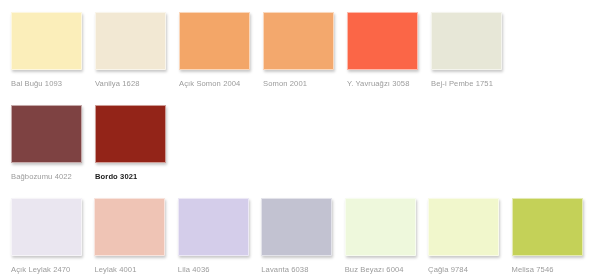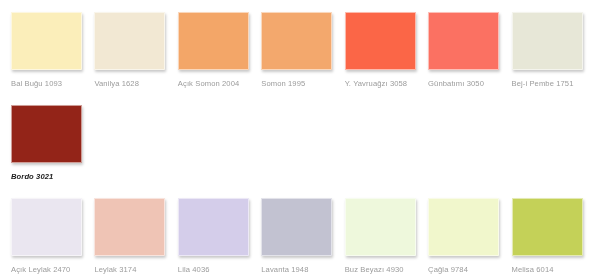--- a/index.html
+++ b/index.html
@@ -48,21 +48,20 @@
     font-size: 7.6px;
     line-height: 10px;
     letter-spacing: 0.1px;
     color: #9b9b9b;
     white-space: nowrap;
   }
 
   .swatch-label.emphasis {
     color: #1c1c1c;
     font-weight: bold;
-    font-style: italic;
   }
 </style>
 </head>
 <body>
 
 <div id="palette-grid">
     <div class="palette-row">
       <div class="swatch-cell">
         <div class="swatch-chip" style="background: rgb(251, 238, 186);"></div>
         <div class="swatch-label">Bal Buğu 1093</div>
@@ -70,64 +69,64 @@
       <div class="swatch-cell">
         <div class="swatch-chip" style="background: rgb(242, 232, 211);"></div>
         <div class="swatch-label">Vanilya 1628</div>
       </div>
       <div class="swatch-cell">
         <div class="swatch-chip" style="background: rgb(243, 166, 104);"></div>
         <div class="swatch-label">Açık Somon 2004</div>
       </div>
       <div class="swatch-cell">
         <div class="swatch-chip" style="background: rgb(243, 168, 109);"></div>
-        <div class="swatch-label">Somon 1995</div>
+        <div class="swatch-label">Somon 2001</div>
       </div>
       <div class="swatch-cell">
         <div class="swatch-chip" style="background: rgb(251, 102, 71);"></div>
         <div class="swatch-label">Y. Yavruağzı 3058</div>
-      </div>
-      <div class="swatch-cell">
-        <div class="swatch-chip" style="background: rgb(251, 113, 98);"></div>
-        <div class="swatch-label">Günbatımı 3050</div>
       </div>
       <div class="swatch-cell">
         <div class="swatch-chip" style="background: rgb(231, 231, 215);"></div>
         <div class="swatch-label">Bej-i Pembe 1751</div>
       </div>
     </div>
     <div class="palette-row">
+      <div class="swatch-cell">
+        <div class="swatch-chip" style="background: rgb(126, 66, 66);"></div>
+        <div class="swatch-label">Bağbozumu 4022</div>
+      </div>
       <div class="swatch-cell">
         <div class="swatch-chip" style="background: rgb(147, 36, 24);"></div>
         <div class="swatch-label emphasis">Bordo 3021</div>
       </div>
     </div>
     <div class="palette-row">
       <div class="swatch-cell">
         <div class="swatch-chip" style="background: rgb(234, 230, 240);"></div>
         <div class="swatch-label">Açık Leylak 2470</div>
       </div>
       <div class="swatch-cell">
         <div class="swatch-chip" style="background: rgb(239, 196, 181);"></div>
-        <div class="swatch-label">Leylak 3174</div>
+        <div class="swatch-label">Leylak 4001</div>
       </div>
       <div class="swatch-cell">
         <div class="swatch-chip" style="background: rgb(212, 205, 234);"></div>
         <div class="swatch-label">Lila 4036</div>
       </div>
       <div class="swatch-cell">
         <div class="swatch-chip" style="background: rgb(194, 194, 209);"></div>
-        <div class="swatch-label">Lavanta 1948</div>
+        <div class="swatch-label">Lavanta 6038</div>
       </div>
       <div class="swatch-cell">
         <div class="swatch-chip" style="background: rgb(238, 248, 220);"></div>
-        <div class="swatch-label">Buz Beyazı 4930</div>
+        <div class="swatch-label">Buz Beyazı 6004</div>
       </div>
       <div class="swatch-cell">
         <div class="swatch-chip" style="background: rgb(241, 247, 204);"></div>
         <div class="swatch-label">Çağla 9784</div>
       </div>
       <div class="swatch-cell">
         <div class="swatch-chip" style="background: rgb(196, 209, 88);"></div>
-        <div class="swatch-label">Melisa 6014</div>
+        <div class="swatch-label">Melisa 7546</div>
       </div>
     </div>
   </div>
 
 </body></html>

